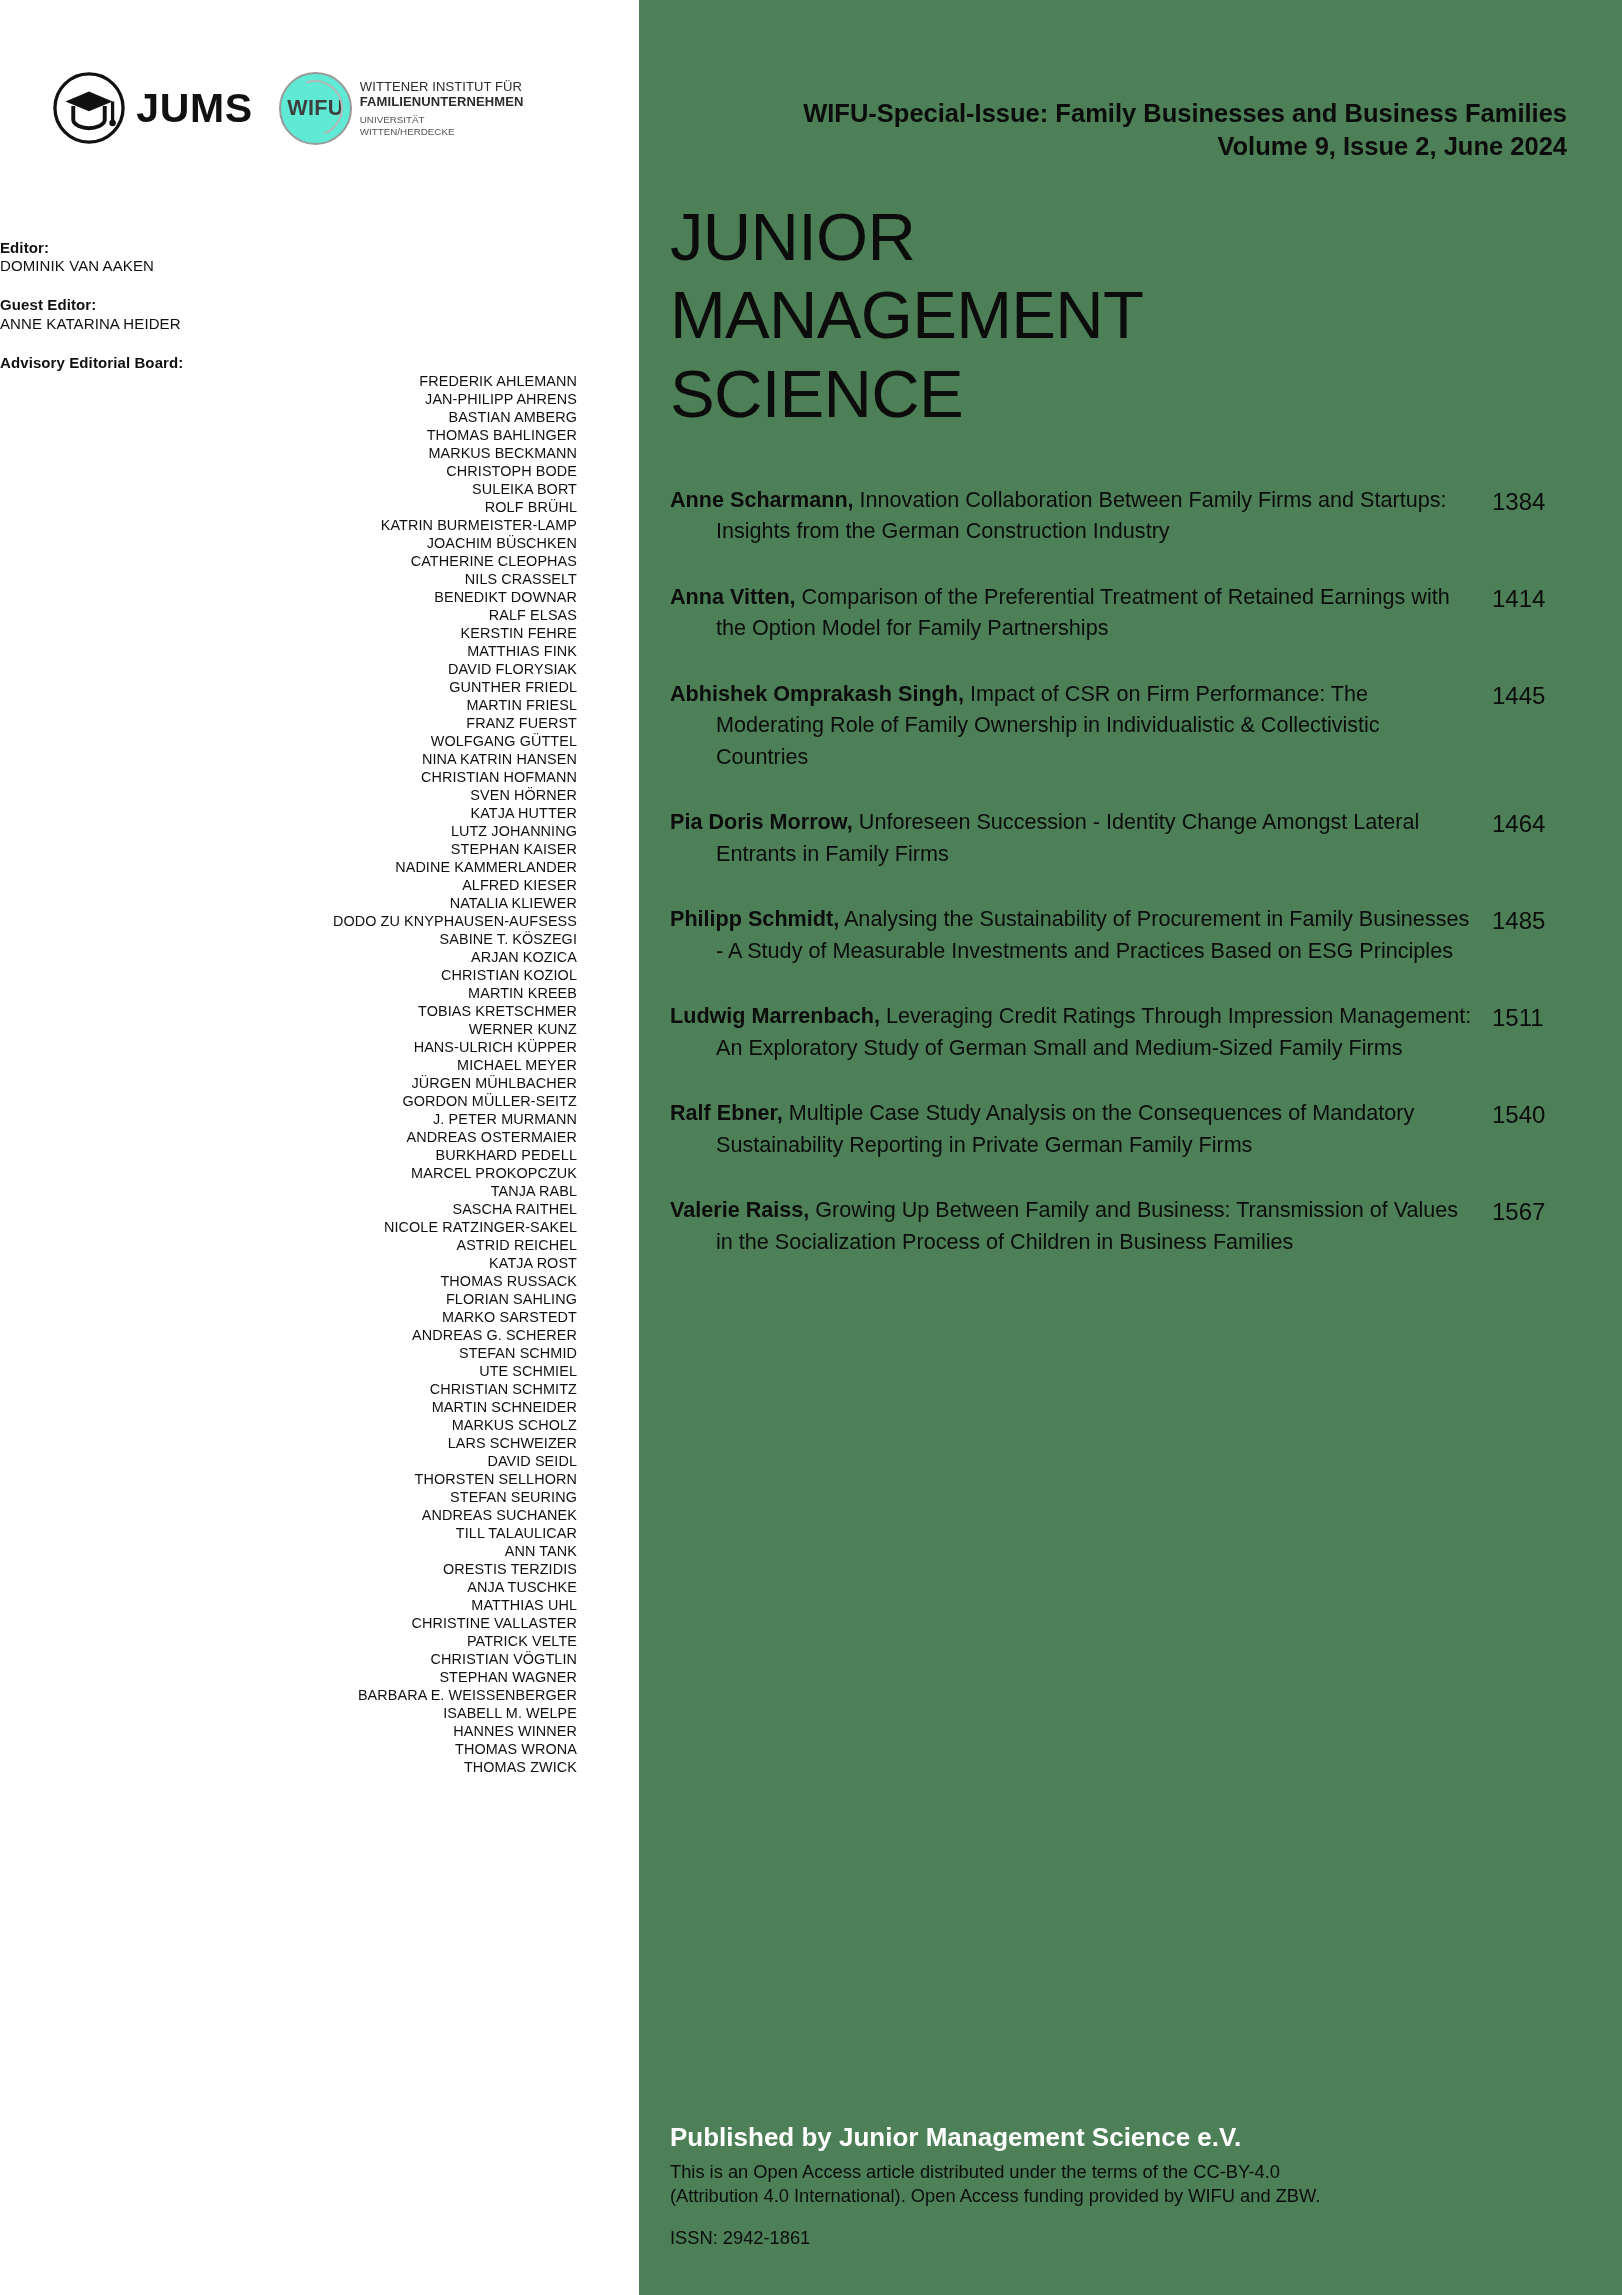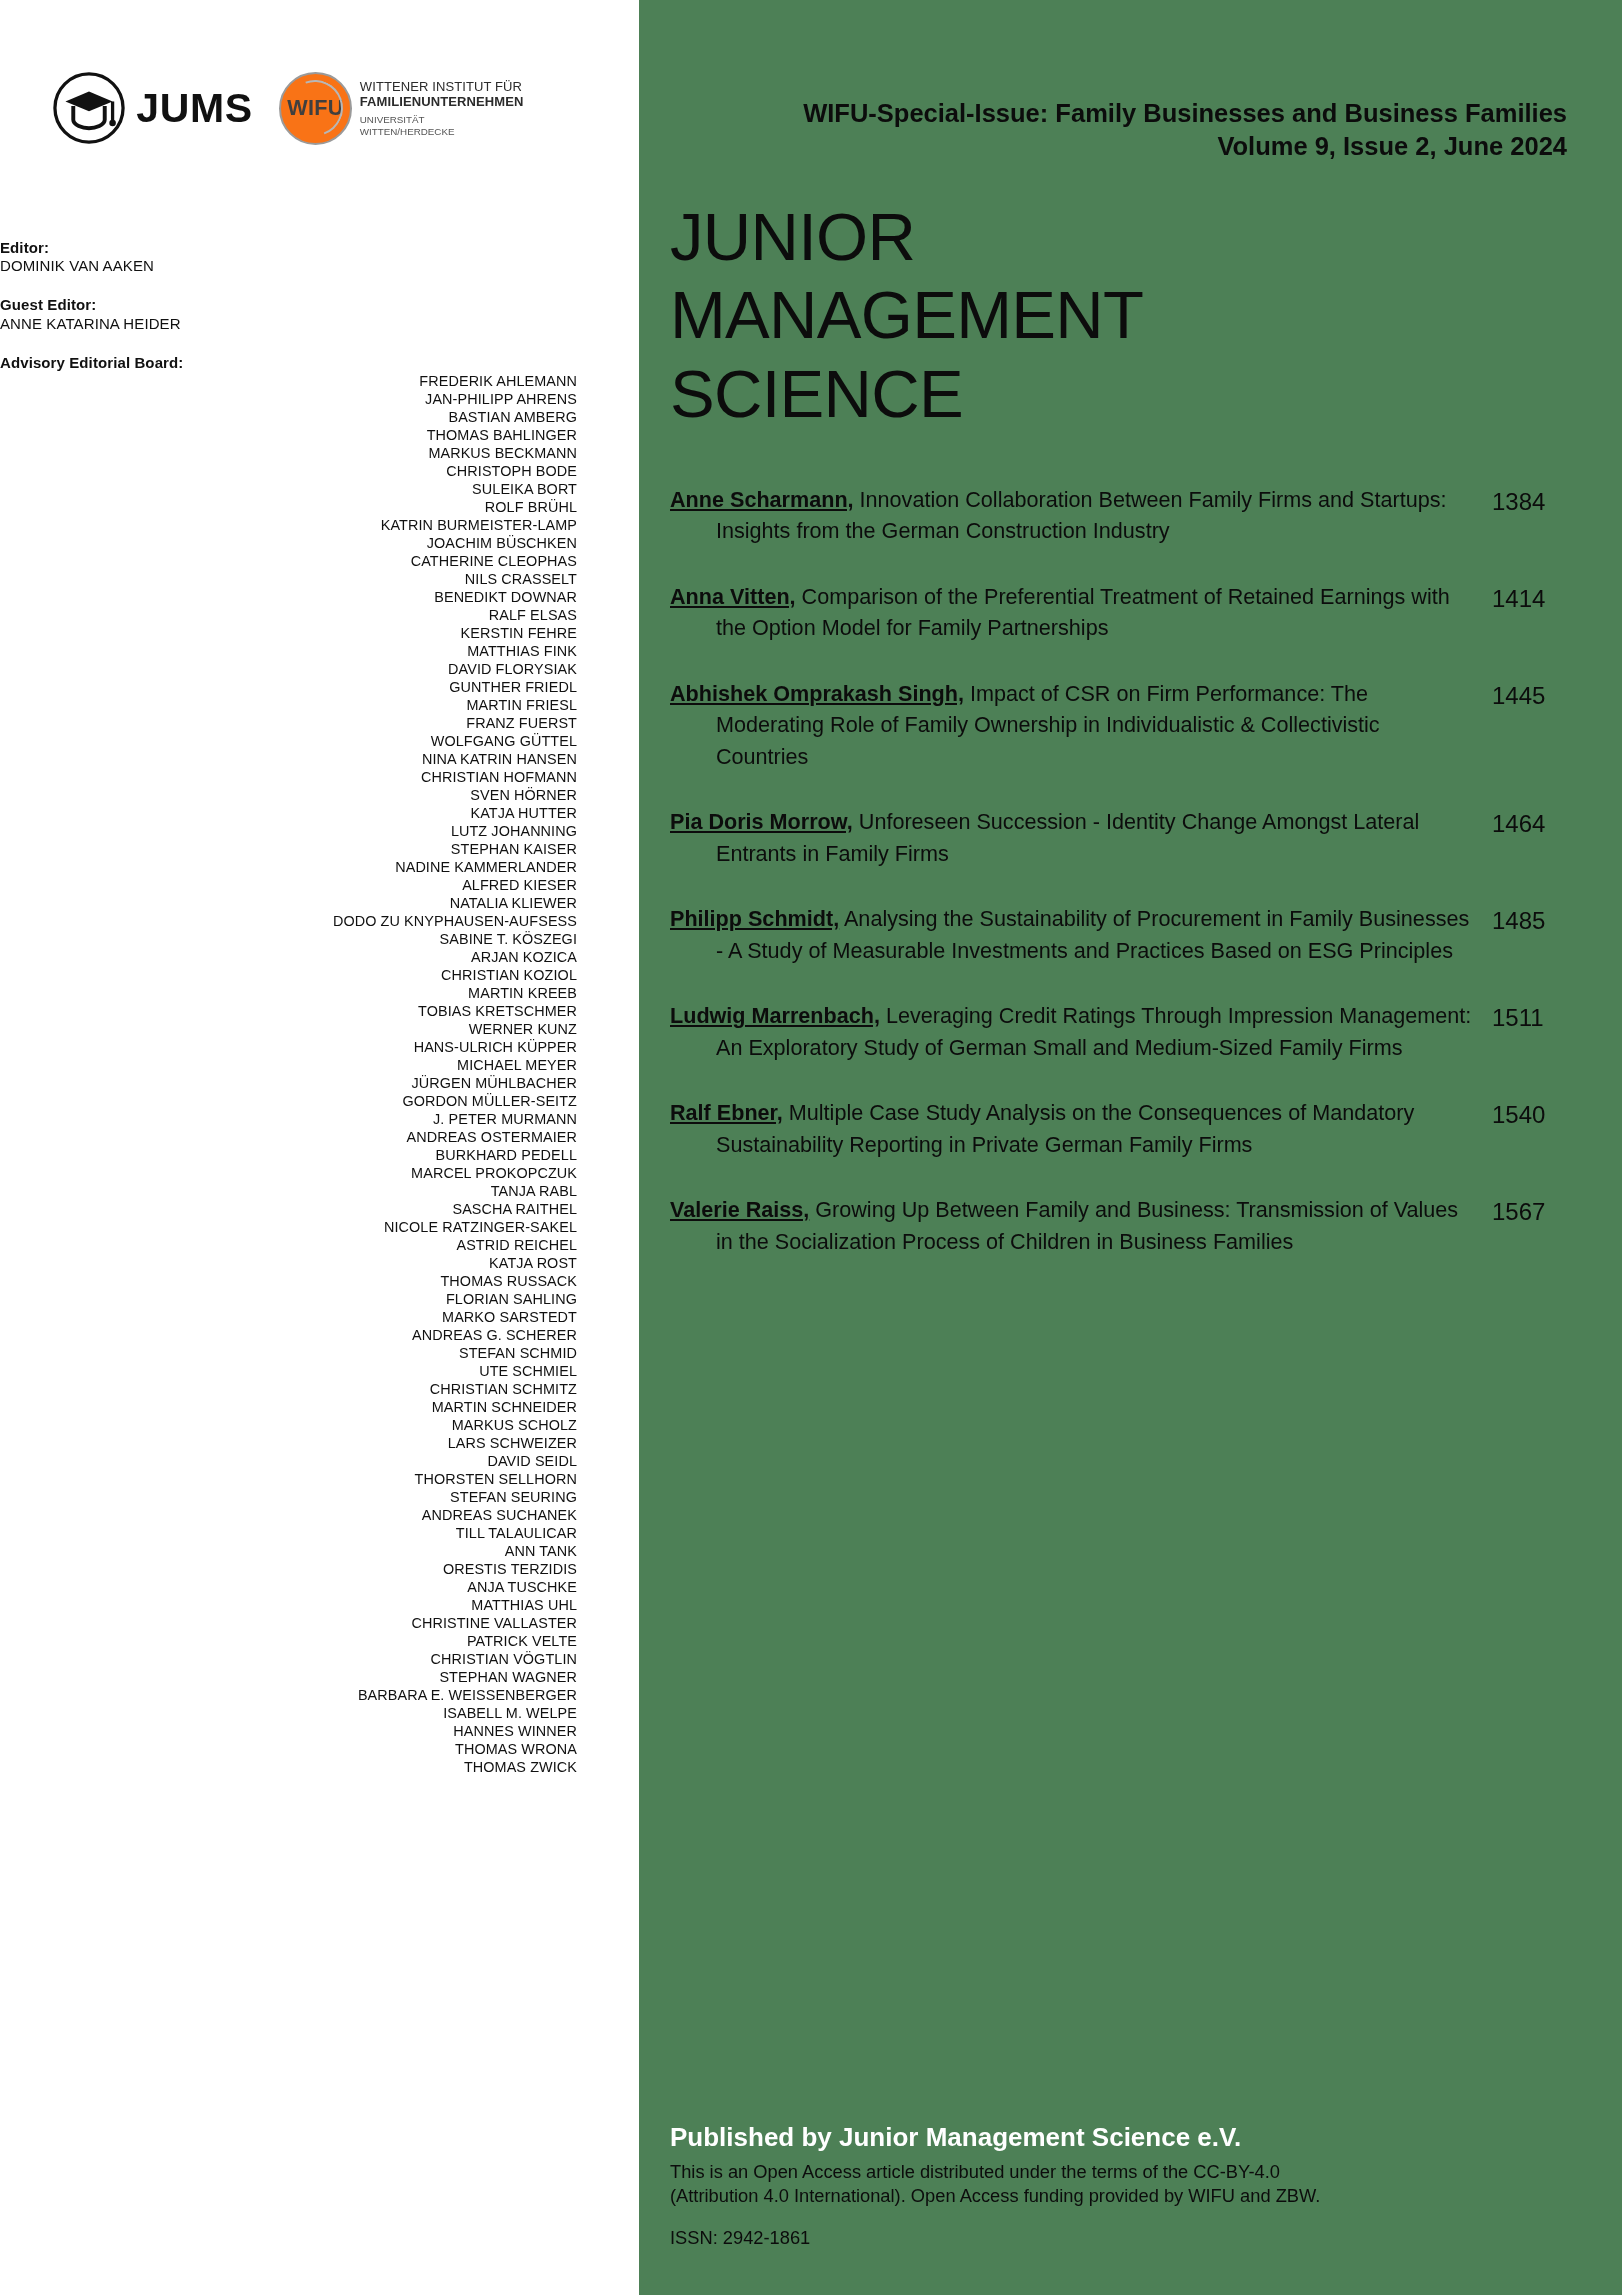--- a/index.html
+++ b/index.html
@@ -39,21 +39,21 @@
     font-size: 41px;
     font-weight: bold;
     letter-spacing: 0.7px;
     color: #111;
     font-family: "Liberation Sans", sans-serif;
   }
   .wifu-logo { display: flex; align-items: center; gap: 7.9px; }
   .wifu-circle {
     width: 73px; height: 73px; border-radius: 50%;
     border: 2.6px solid #9a9a9a;
-    background: #f97316;
+    background: #5eead4;
     display: flex; align-items: center; justify-content: center;
     position: relative;
   }
   .wifu-circle .wifu-txt {
     font-size: 21.6px; font-weight: bold; color: #3f3f3f; letter-spacing: 0.3px;
   }
   .wifu-circle .arc {
     position: absolute; inset: 6.5px;
     border-radius: 50%;
     border: 2px solid #b7b7b7;
@@ -147,21 +147,21 @@
     margin-bottom: 34px;
   }
   .toc-text {
     flex: 1 1 auto;
     font-size: 21.6px;
     line-height: 1.46;
     color: #0c0c0c;
     padding-right: 19.6px;
     text-indent: 0;
   }
-  .toc-text .auth { font-weight: bold; text-decoration: underline; }
+  .toc-text .auth { font-weight: bold; }
   .toc-text .body-txt { display: inline; }
   .toc-page {
     flex: 0 0 79px;
     text-align: left;
     font-size: 24px;
     color: #0c0c0c;
     line-height: 1.46;
   }
   .hang { padding-left: 46px; text-indent: -46px; }
 

